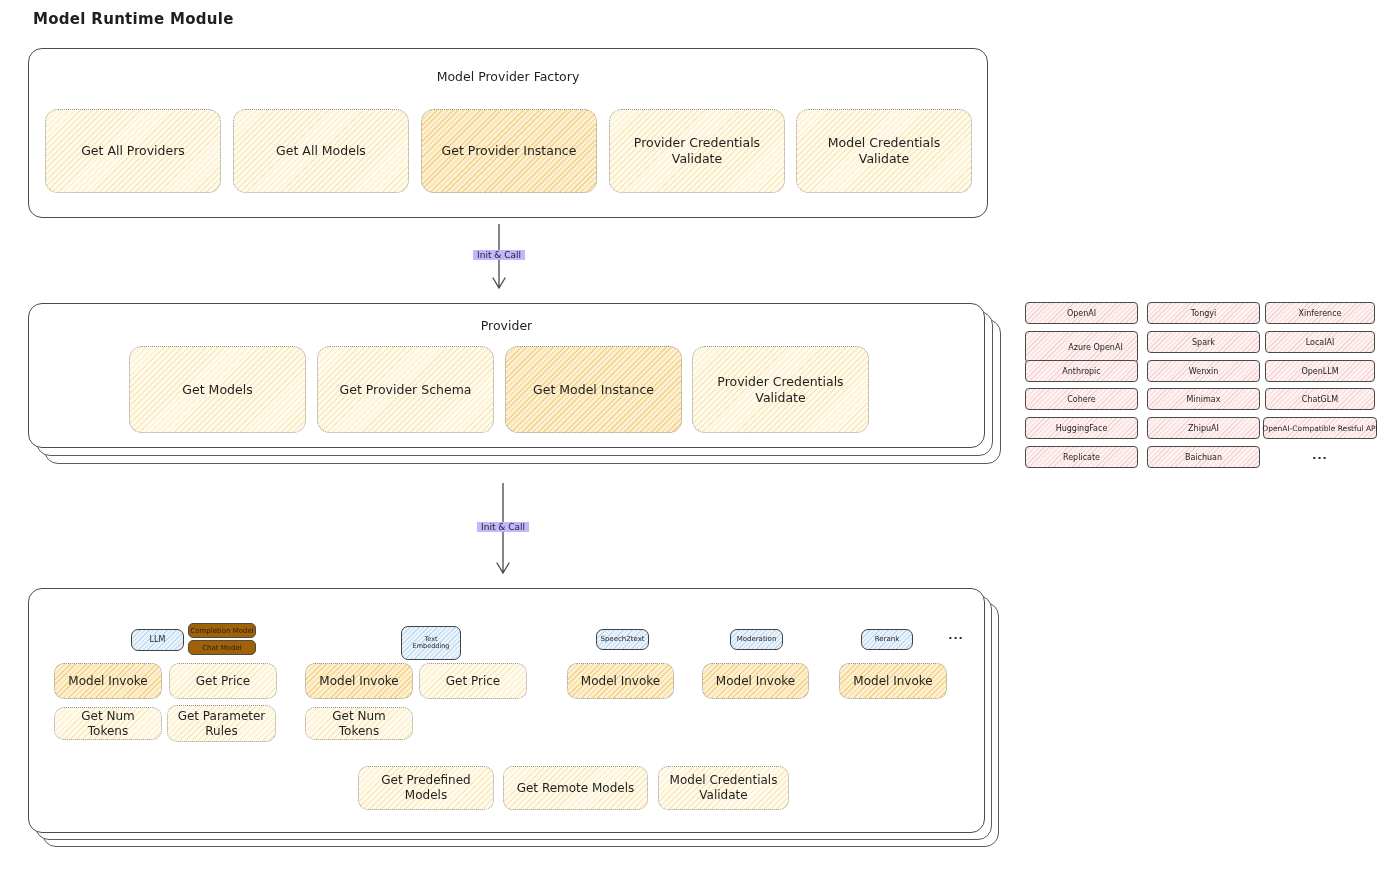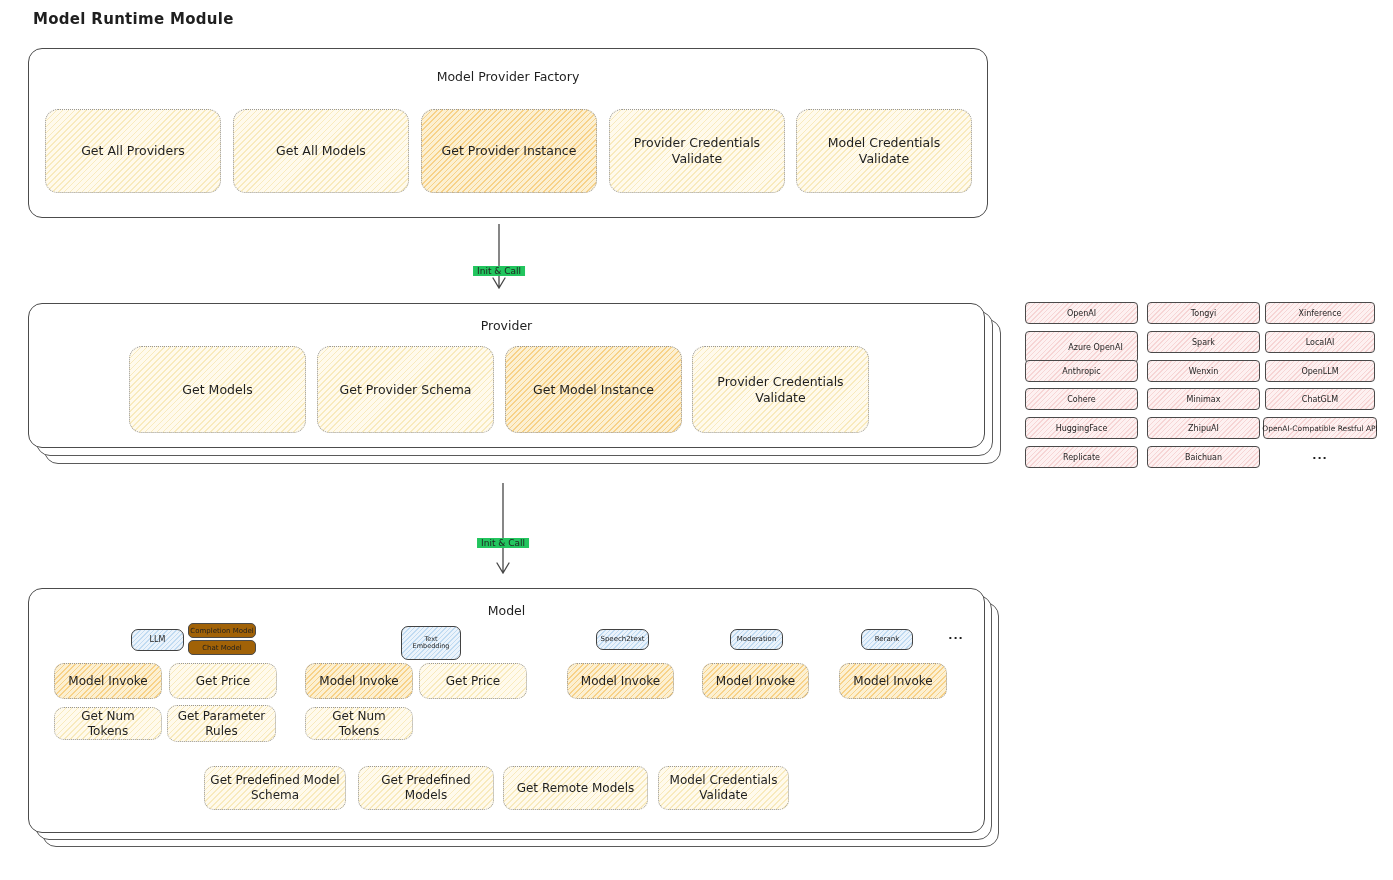--- a/index.html
+++ b/index.html
@@ -43,22 +43,22 @@
     background-image:repeating-linear-gradient(135deg,rgba(150,195,232,0) 0 2.2px,rgba(150,195,232,.5) 2.2px 3.2px);
   }
   .tag-white{
     position:absolute;display:flex;align-items:center;justify-content:center;
     border:1.1px solid #4a4a4a;border-radius:5px;box-sizing:border-box;
     font-size:7px;background:#a16207;white-space:nowrap;
   }
   .more{position:absolute;font-size:11px;font-weight:700;letter-spacing:1px;text-align:center;}
   .arrow{position:absolute;}
   .arrow-label{
-    position:absolute;transform:translateX(-50%);background:#22c55e;
-    font-size:9px;padding:0 4px;white-space:nowrap;margin-top:16px;
+    position:absolute;transform:translateX(-50%);background:#c4b5fd;
+    font-size:9px;padding:0 4px;white-space:nowrap;
   }
 </style>
 </head>
 <body>
 
 <div class="canvas">
 
   <div class="main-title" style="left:33px;top:10px;">Model Runtime Module</div>
 
   <div class="box" style="left:28px;top:48px;width:960px;height:170px;">
@@ -107,21 +107,20 @@
   <div class="more" style="left:1265px;top:449px;width:110px;">...</div>
 
   <svg class="arrow" style="left:494px;top:483px;" width="18" height="98" viewBox="0 0 18 98">
     <path d="M9 0 L9 89 M3 80 L9 90 L15 80" stroke="#474747" stroke-width="1.3" fill="none" stroke-linecap="round"></path>
   </svg>
   <div class="arrow-label" style="left:503px;top:522px;">Init &amp; Call</div>
 
   <div class="stack" style="left:42px;top:602px;width:957px;height:245px;"></div>
   <div class="stack" style="left:35px;top:595px;width:957px;height:245px;"></div>
   <div class="box" style="left:28px;top:588px;width:957px;height:245px;">
-    <div class="box-title" style="top:14px;">Model</div>
 
     <div class="tag-blue" style="left:102px;top:40px;width:53px;height:22px;font-size:8px;">LLM</div>
     <div class="tag-white" style="left:159px;top:34px;width:68px;height:15px;">Completion Model</div>
     <div class="tag-white" style="left:159px;top:51px;width:68px;height:15px;">Chat Model</div>
     <div class="tag-blue" style="left:372px;top:37px;width:60px;height:26px;font-size:6.5px;padding:16px 4px;">Text Embedding</div>
     <div class="tag-blue" style="left:567px;top:40px;width:53px;height:21px;font-size:7px;">Speech2text</div>
     <div class="tag-blue" style="left:701px;top:40px;width:53px;height:21px;font-size:7px;">Moderation</div>
     <div class="tag-blue" style="left:832px;top:40px;width:52px;height:21px;font-size:7px;">Rerank</div>
     <div class="more" style="left:915px;top:40px;width:24px;">...</div>
 
@@ -130,19 +129,18 @@
     <div class="btn small orange" style="left:276px;top:74px;width:108px;height:36px;">Model Invoke</div>
     <div class="btn small yellow" style="left:390px;top:74px;width:108px;height:36px;">Get Price</div>
     <div class="btn small orange" style="left:538px;top:74px;width:107px;height:36px;">Model Invoke</div>
     <div class="btn small orange" style="left:673px;top:74px;width:107px;height:36px;">Model Invoke</div>
     <div class="btn small orange" style="left:810px;top:74px;width:108px;height:36px;">Model Invoke</div>
 
     <div class="btn small yellow" style="left:25px;top:118px;width:108px;height:33px;">Get Num Tokens</div>
     <div class="btn small yellow" style="left:138px;top:116px;width:109px;height:37px;">Get Parameter Rules</div>
     <div class="btn small yellow" style="left:276px;top:118px;width:108px;height:33px;">Get Num Tokens</div>
 
-    <div class="btn small yellow" style="left:175px;top:177px;width:142px;height:44px;">Get Predefined Model Schema</div>
     <div class="btn small yellow" style="left:329px;top:177px;width:136px;height:44px;">Get Predefined Models</div>
     <div class="btn small yellow" style="left:474px;top:177px;width:145px;height:44px;">Get Remote Models</div>
     <div class="btn small yellow" style="left:629px;top:177px;width:131px;height:44px;">Model Credentials Validate</div>
   </div>
 
 </div>
 
 </body></html>

